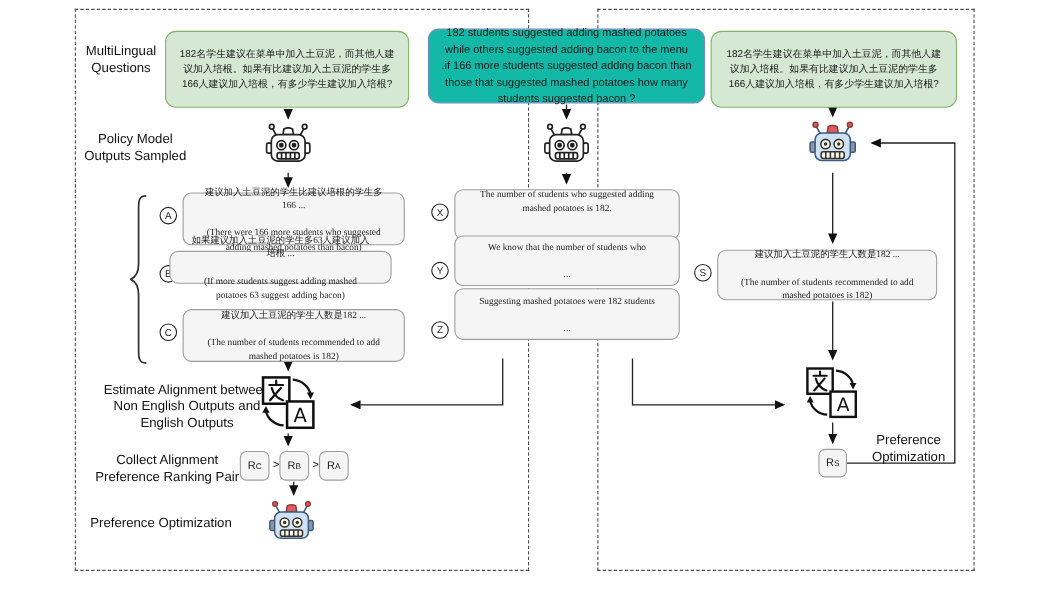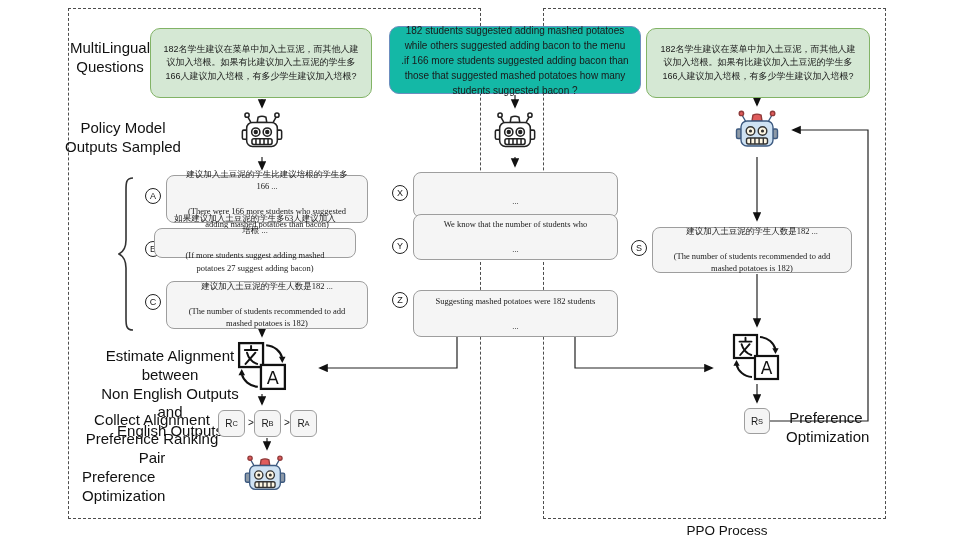--- a/index.html
+++ b/index.html
@@ -22,21 +22,21 @@
   .qbox.blue  { background:#14b8a6; border:1px solid #6c8ebf; font-size:10px; }
 
   .obox { background:#f5f5f5; border:1px solid #9e9e9e; border-radius:8px;
           display:flex; flex-direction:column; align-items:center; justify-content:center;
           text-align:center; font-size:8.5px; line-height:1.5; padding:3px 19px;font-family:Liberation Serif, serif; }
   .obox .l2 { margin-top:12px; }
 
   .circ { width:16px; height:16px; border:1.2px solid #222; border-radius:50%;
           display:flex; align-items:center; justify-content:center; font-size:9px; background:#fff; }
 
-  .rowlab { font-size:15px; text-align:center; white-space:pre-line; line-height:1.25; color:#111; }
+  .rowlab { font-size:12px; text-align:center; white-space:pre-line; line-height:1.25; color:#111; }
 
   .rbox { width:27px; height:27px; background:#f5f5f5; border:1px solid #9e9e9e; border-radius:6px;
           display:flex; align-items:center; justify-content:center; font-size:10px; }
   .rbox .sub { font-size:7.5px; }
   .gt { font-size:10px; width:8px; text-align:center; }
 
   .proclab { font-size:13.5px; text-align:center; color:#111; }
 
   .icon-svg { display:block; }
 </style>
@@ -131,21 +131,21 @@
   <div class="abs z2 rowlab" style="left:64px; top:39px; width:92px;">MultiLingual
 Questions</div>
   <div class="abs z2 rowlab" style="left:62px; top:119px; width:122px;">Policy Model
 Outputs Sampled</div>
   <div class="abs z2 rowlab" style="left:69px; top:347px; width:162px;margin-left:20px;">Estimate Alignment between
 Non English Outputs and
 English Outputs</div>
   <div class="abs z2 rowlab" style="left:72px; top:411px; width:160px;">Collect Alignment
 Preference Ranking Pair</div>
   <div class="abs z2 rowlab" style="left:62px; top:468px; width:175px; text-align:left; padding-left:20px;">Preference Optimization</div>
-  <div class="abs z2 rowlab" style="left:786px; top:393px; width:80px;margin-top:16px;">Preference
+  <div class="abs z2 rowlab" style="left:786px; top:393px; width:80px;">Preference
 Optimization</div>
 
   <div class="abs z2 qbox green" style="left:150px; top:28px; width:222px; height:70px;">182名学生建议在菜单中加入土豆泥，而其他人建议加入培根。如果有比建议加入土豆泥的学生多166人建议加入培根，有多少学生建议加入培根?</div>
   <div class="abs z2 qbox blue" style="left:389px; top:26px; width:252px; height:68px;">182 students suggested adding mashed potatoes while others suggested adding bacon to the menu .if 166 more students suggested adding bacon than those that suggested mashed potatoes how many students suggested bacon ?</div>
   <div class="abs z2 qbox green" style="left:646px; top:28px; width:224px; height:70px;">182名学生建议在菜单中加入土豆泥，而其他人建议加入培根。如果有比建议加入土豆泥的学生多166人建议加入培根，有多少学生建议加入培根?</div>
 
   <svg class="abs z2 icon-svg" style="left:239px; top:110px;" width="46" height="46">
       <use href="#sym-robot-outline"></use>
     </svg>
   <svg class="abs z2 icon-svg" style="left:492px; top:110px;" width="46" height="46">
@@ -161,42 +161,43 @@
 
   <div class="abs z2 circ" style="left:145px; top:188px;">A</div>
   <div class="abs z2 obox" style="left:166px; top:175px; width:202px; height:48px;">
     <span>建议加入土豆泥的学生比建议培根的学生多166 ...</span>
     <span class="l2">(There were 166 more students who suggested adding mashed potatoes than bacon)</span>
   </div>
 
   <div class="abs z2 circ" style="left:145px; top:241px;">B</div>
   <div class="abs z2 obox" style="left:154px; top:228px; width:202px; height:30px;">
     <span>如果建议加入土豆泥的学生多63人建议加入培根 ...</span>
-    <span class="l2">(If more students suggest adding mashed potatoes 27 suggest adding bacon)</span>
+    <span class="l2">(If more students suggest adding mashed potatoes 63 suggest adding bacon)</span>
   </div>
 
   <div class="abs z2 circ" style="left:145px; top:294px;">C</div>
   <div class="abs z2 obox" style="left:166px; top:281px; width:202px; height:48px;">
     <span>建议加入土豆泥的学生人数是182 ...</span>
     <span class="l2">(The number of students recommended to add mashed potatoes is 182)</span>
   </div>
 
   <div class="abs z2 circ" style="left:392px; top:185px;">X</div>
   <div class="abs z2 obox" style="left:413px; top:172px; width:205px; height:46px;">
+    <span>The number of students who suggested adding mashed potatoes is 182.</span>
     <span class="l2">...</span>
   </div>
 
   <div class="abs z2 circ" style="left:392px; top:238px;">Y</div>
   <div class="abs z2 obox" style="left:413px; top:214px; width:205px; height:46px;">
     <span>We know that the number of students who</span>
     <span class="l2">...</span>
   </div>
 
   <div class="abs z2 circ" style="left:392px; top:292px;">Z</div>
-  <div class="abs z2 obox" style="left:413px; top:290px; width:205px; height:47px;">
+  <div class="abs z2 obox" style="left:413px; top:262px; width:205px; height:47px;">
     <span>Suggesting mashed potatoes were 182 students</span>
     <span class="l2">...</span>
   </div>
 
   <div class="abs z2 circ" style="left:631px; top:240px;">S</div>
   <div class="abs z2 obox" style="left:652px; top:227px; width:200px; height:46px;">
     <span>建议加入土豆泥的学生人数是182 ...</span>
     <span class="l2">(The number of students recommended to add mashed potatoes is 182)</span>
   </div>
 
@@ -225,15 +226,14 @@
   <div class="abs z2 rbox" style="left:744px; top:408px; width:26px; height:26px;">
     <span>R</span>
       <span class="sub">S</span>
   </div>
 
   <svg class="abs z2 icon-svg" style="left:242px; top:453px;" width="46" height="46">
       <use href="#sym-robot-color"></use>
     </svg>
 
   <div class="abs z2 proclab" style="left:205px; top:523px; width:160px;margin-top:42px;">DPO Process</div>
-  <div class="abs z2 proclab" style="left:647px; top:523px; width:160px;">PPO Process</div>
 
 </div>
 
 </body></html>

